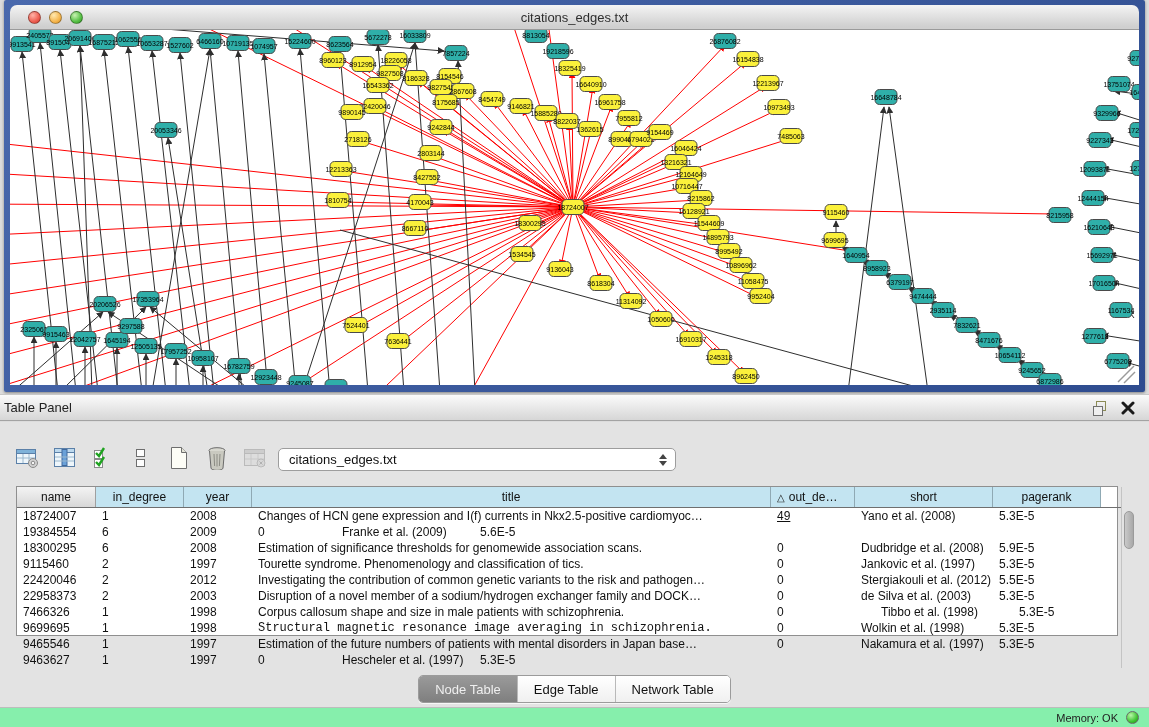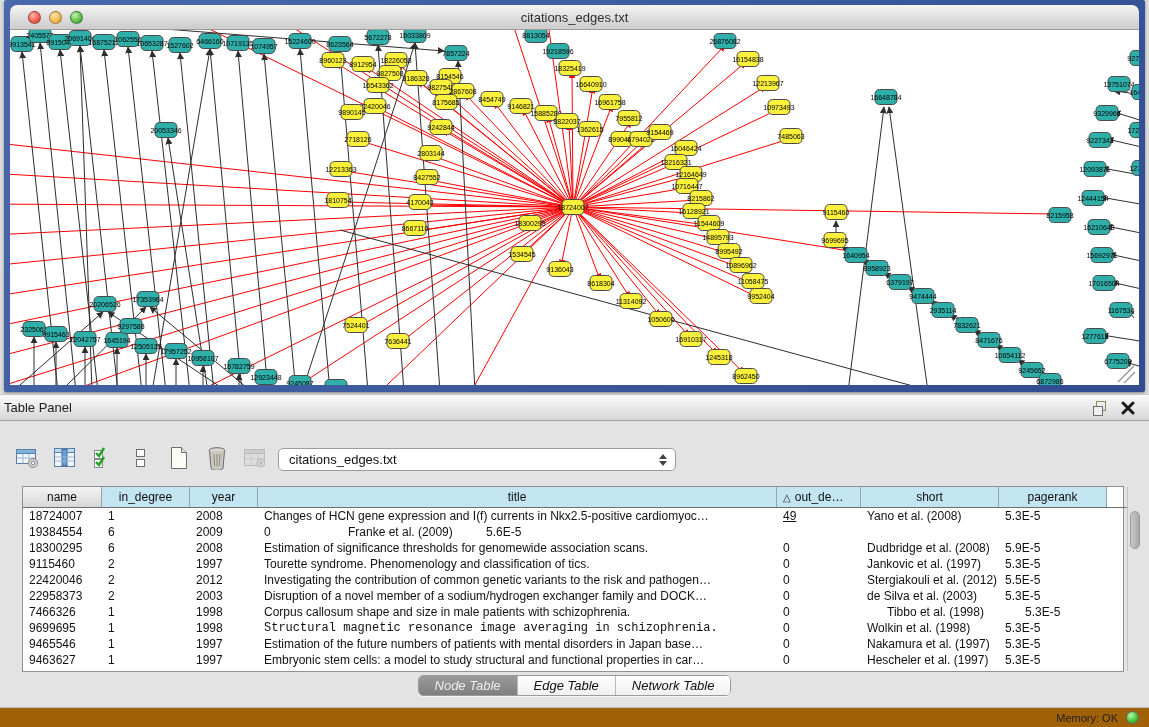--- a/index.html
+++ b/index.html
@@ -36,47 +36,47 @@
   #fx-label { font-style:italic; font-size:15px; color:#111; font-family:"Liberation Serif",serif; }
   #table-combo { position:absolute; left:278px; top:26px; width:398px; height:23px; background:#fff;
     border:1px solid #9d9d9d; border-radius:5px; display:flex; align-items:center; }
   #combo-value { flex:1; padding-left:10px; font-size:13px; color:#111; }
   #combo-arrows { width:20px; display:flex; flex-direction:column; align-items:center; gap:2px; padding-right:4px; }
   .arr { width:0; height:0; border-left:4px solid transparent; border-right:4px solid transparent; }
   .arr.up { border-bottom:5px solid #444; }
   .arr.dn { border-top:5px solid #444; }
 
   
-  #table-wrap { position:absolute; left:22px; top:64px; width:1102px; height:186px; background:#fff;
+  #table-wrap { position:absolute; left:16px; top:64px; width:1102px; height:150px; background:#fff;
     border:1px solid #8f8f8f; display:flex; flex-direction:column; }
   #table-scroll-area { display:flex; flex:1; }
   #grid { flex:1; }
   #thead { display:flex; height:21px; border-bottom:1px solid #6f6f6f; }
   .th { font-size:12px; color:#111; display:flex; align-items:center; justify-content:center;
     background:#c3e4f1; border-right:1px solid #8fa9b4; overflow:hidden; white-space:nowrap; }
   .th.gray { background:linear-gradient(#f4f4f4,#d7d7d7); border-right:1px solid #9f9f9f; }
   .th .sort { margin-right:4px; font-size:10px; color:#222; }
   .th.left { justify-content:flex-start; padding-left:6px; }
   .tr { display:flex; height:16px; align-items:center; }
   .td { font-size:12px; color:#111; white-space:nowrap; overflow:hidden; padding-left:6px; }
   #vscroll { width:15px; background:#f2f2f2; border-left:1px solid #c4c4c4; position:relative; }
   #vthumb { position:absolute; left:2px; top:24px; width:10px; height:38px; border-radius:5px;
     background:linear-gradient(90deg,#c9c9c9,#a8a8a8); border:1px solid #9a9a9a; }
 
   
   #tabs { position:absolute; left:0; right:0; top:253px; display:flex; justify-content:center; }
   #tab-group { display:flex; border:1px solid #9b9b9b; border-radius:5px; overflow:hidden; background:#fff;
     box-shadow:0 1px 0 rgba(255,255,255,.7); }
-  .tab { font-size:13px; color:#111; padding:2px 16px; height:19px; display:flex; align-items:center;
-    border-right:1px solid #b9b9b9; background:linear-gradient(#ffffff,#f0f0f0);font-style:italic; }
+  .tab { font-size:13px; color:#111; padding:2px 16px; height:26px; display:flex; align-items:center;
+    border-right:1px solid #b9b9b9; background:linear-gradient(#ffffff,#f0f0f0); }
   .tab:last-child { border-right:none; }
   .tab.active { background:linear-gradient(#9a9a9a,#7f7f7f); color:#efefef; }
 
   
-  #status-bar { position:absolute; left:0; top:707px; width:1149px; height:20px; background:#a16207;
+  #status-bar { position:absolute; left:0; top:707px; width:1149px; height:20px; background:#86efac;
     border-top:1px solid #bdbdbd; display:flex; align-items:center; justify-content:flex-end; }
   #memory-label { font-size:11px; color:#222; margin-right:8px; }
   #memory-led { width:13px; height:13px; border-radius:50%; margin-right:10px;
     background:radial-gradient(circle at 35% 30%,#b8f7a8,#3ec432 60%,#1d8f17); border:1px solid #6a6a6a; }
 </style>
 </head>
 <body>
 
 <div id="stage">
 
@@ -929,21 +929,20 @@
                 <div class="td" style="width: 68px;">1997</div>
                 <div class="td" style="width: 519px;">Estimation of the future numbers of patients with mental disorders in Japan base…</div>
                 <div class="td" style="width: 84px;">0</div>
                 <div class="td" style="width: 138px;">Nakamura et al. (1997)</div>
                 <div class="td" style="width: 108px;">5.3E-5</div>
               </div>
               <div class="tr">
                 <div class="td" style="width: 79px;">9463627</div>
                 <div class="td" style="width: 88px;">1</div>
                 <div class="td" style="width: 68px;">1997</div>
-                <div class="td" style="width: 519px;">Embryonic stem cells: a model to study structural and functional properties in car…</div>
                 <div class="td" style="width: 84px;">0</div>
                 <div class="td" style="width: 138px;">Hescheler et al. (1997)</div>
                 <div class="td" style="width: 108px;">5.3E-5</div>
               </div>
             </div>
         </div>
         <div id="vscroll">
           <div id="vthumb"></div>
         </div>
       </div>

